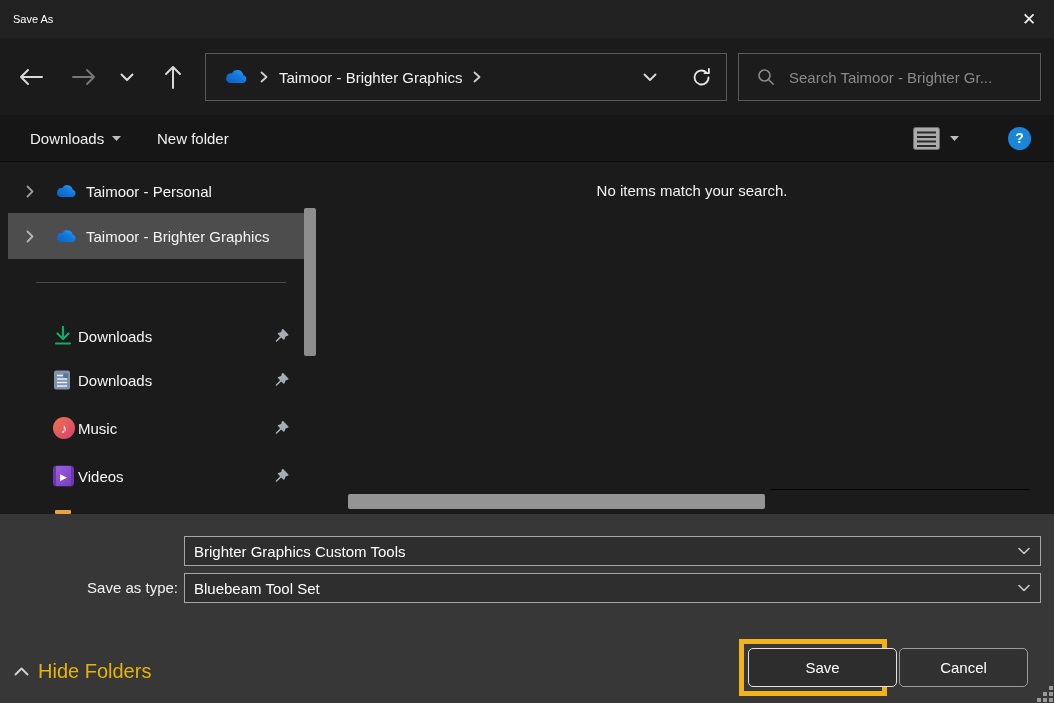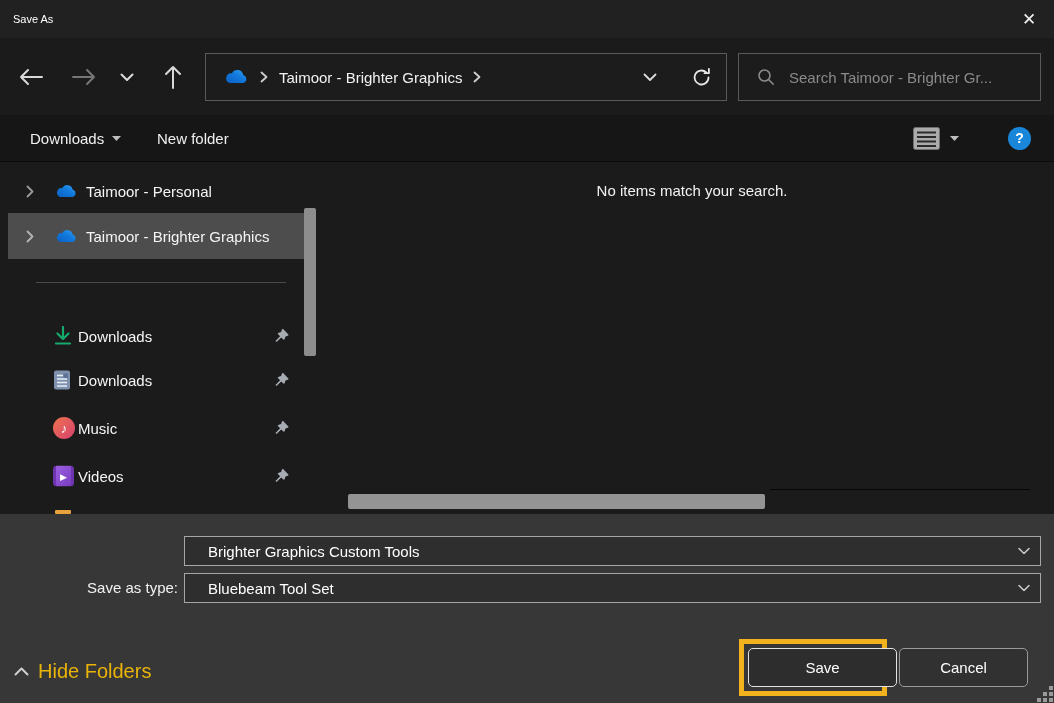--- a/index.html
+++ b/index.html
@@ -45,21 +45,21 @@
   .pin-row .pin { position:absolute; left:274px; top:50%; transform:translateY(-50%); }
   .pictures-sliver { position:absolute; left:55px; top:348px; width:16px; height:4px; background:#e8a33d; border-radius:1px; }
   .vscrollbar { position:absolute; left:304px; top:46px; width:12px; height:148px; background:#8d8d8d; border-radius:2px; }
   .main-empty { position:absolute; left:330px; right:0; top:20px; text-align:center; color:#f2f2f2; font-size:15px; }
   .main-edge-line { position:absolute; left:770px; top:327px; width:260px; height:1px; background:#060606; }
   .hscrollbar { position:absolute; left:348px; top:332px; width:417px; height:15px; background:#949494; border-radius:2px; }
   
   .bottompane { position:absolute; left:0; top:514px; width:100%; height:189px; background:#373737; }
   .field-label { position:absolute; left:0; width:178px; text-align:right; color:#f2f2f2; font-size:15px; line-height:30px; }
   .combo { position:absolute; left:184px; width:857px; height:30px; background:#2e2e2e; border:1px solid #a6a6a6;
-    display:flex; align-items:center; padding:0 30px 0 23px; }
+    display:flex; align-items:center; padding:0 30px 0 9px; }
   .combo .val { color:#fff; font-size:15px; white-space:nowrap; }
   .combo .cchev { position:absolute; right:10px; top:50%; transform:translateY(-50%); }
   .hide-folders { position:absolute; left:14px; top:146px; display:flex; align-items:center; gap:9px; color:#eab308; font-size:20px; }
   .save-highlight { position:absolute; left:739px; top:125px; width:148px; height:57px; border:5px solid #f2b21d; }
   .btn { position:absolute; top:134px; height:39px; display:flex; align-items:center; justify-content:center;
     font-size:15px; color:#fff; border-radius:5px; }
   .btn-save { left:748px; width:149px; background:#2d2d2d; border:1px solid #e2e2e2; }
   .btn-cancel { left:899px; width:129px; background:#313131; border:1px solid #9a9a9a; }
   .resize-grip { position:absolute; right:1px; bottom:1px; width:16px; height:16px; }
   .resize-grip i { position:absolute; width:4px; height:4px; background:#9a9a9a; }

